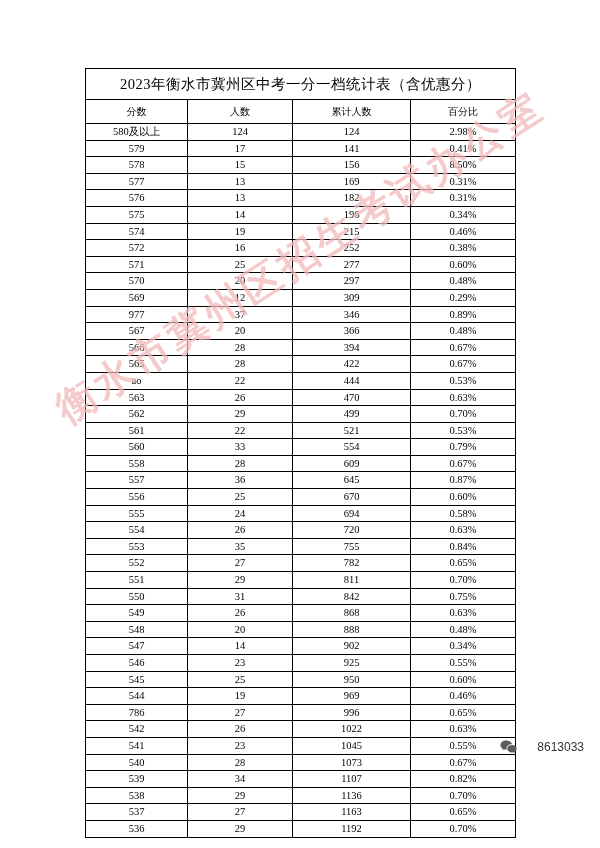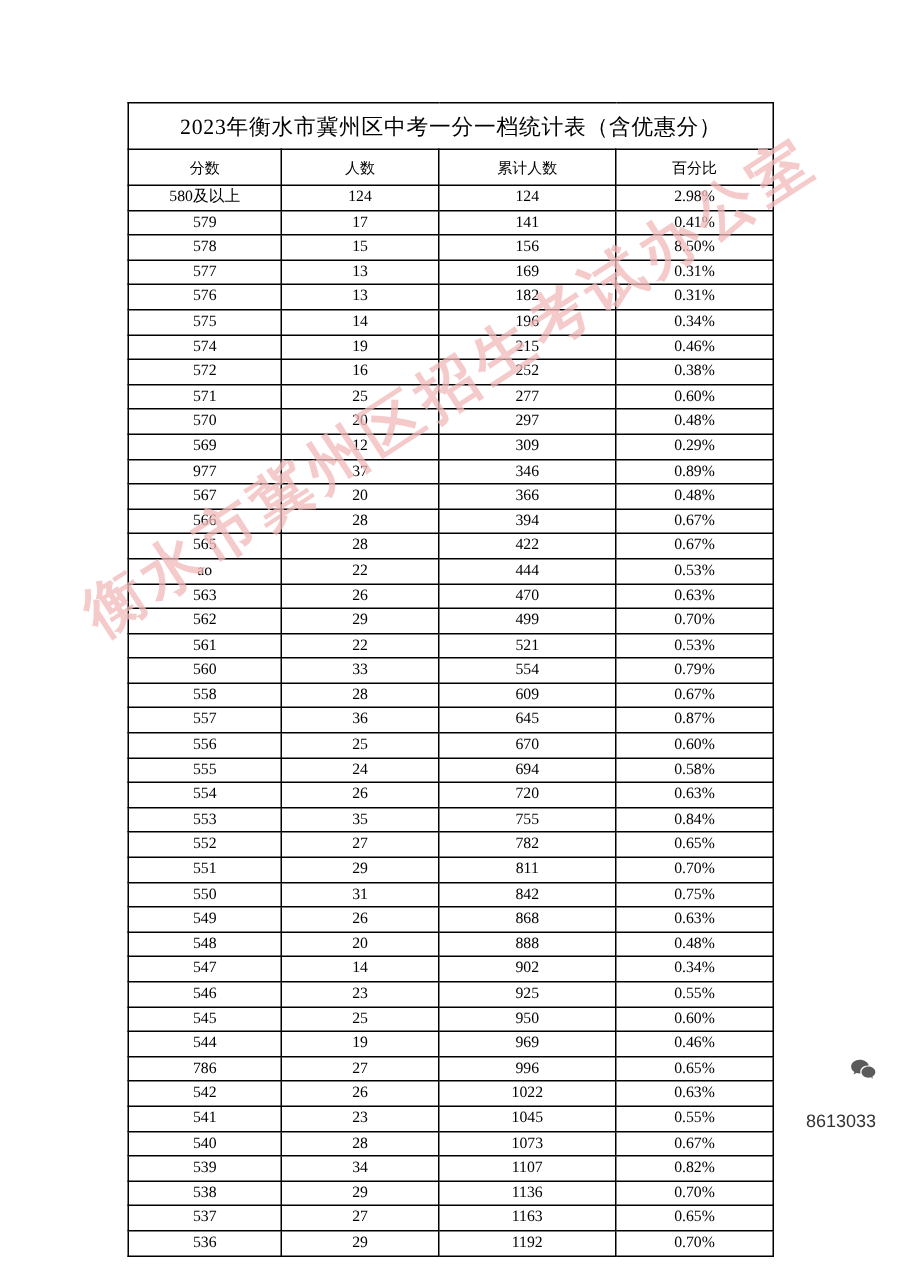--- a/index.html
+++ b/index.html
@@ -81,21 +81,20 @@
     letter-spacing: 4px;
     font-weight: bold;
   }
   .footer {
     position: absolute;
     right: 16px;
     bottom: 14px;
     display: flex;
     align-items: flex-end;
     gap: 20px;
-    flex-direction: column;
   }
   .wechat-icon {
     width: 17px;
     height: 14px;
     display: block;
   }
   .footer-id {
     font-size: 12px;
     color: #333333;
     font-family: "Liberation Sans", sans-serif;

